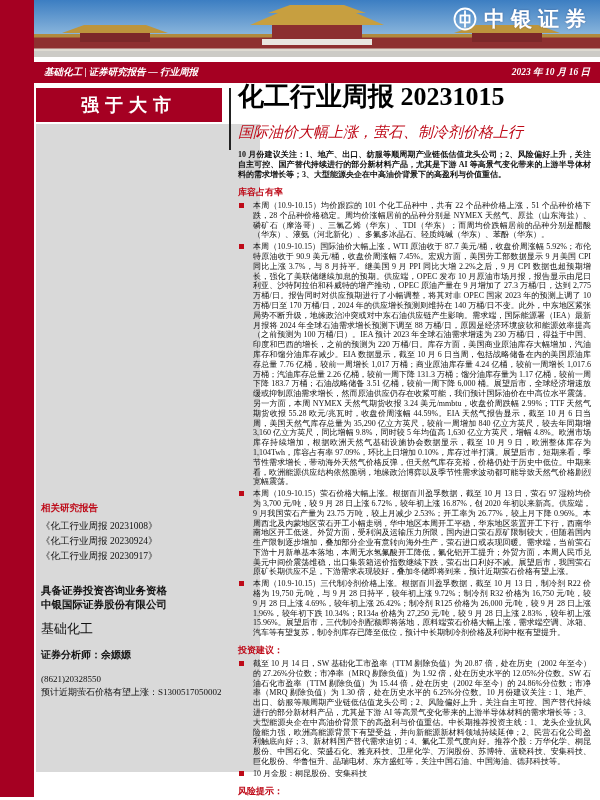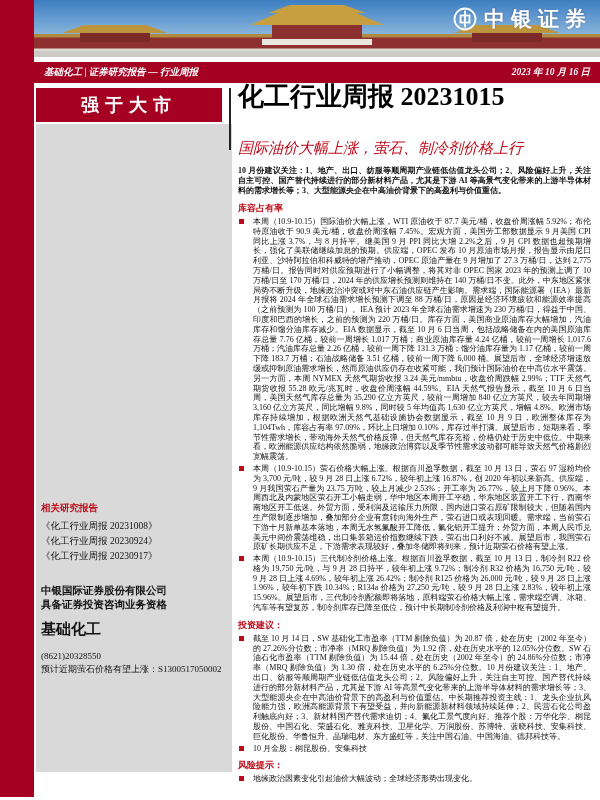--- a/index.html
+++ b/index.html
@@ -26,38 +26,38 @@
 
   
   .rating-box {
     position:absolute; left:36px; top:88px; width:186px; height:34px; background:var(--accent);
     color:#fff; font-size:18px; font-weight:bold; letter-spacing:6px;
     display:flex; align-items:center; justify-content:center;
   }
 
   
   .sidebar {
-    position:absolute; left:36px; top:124px; width:196px; height:648px; background:var(--gray);
+    position:absolute; left:36px; top:124px; width:224px; height:648px; background:var(--gray);
     box-sizing:border-box; padding:378px 6px 0 5px; color:#111;
   }
   .related-title { color:var(--accent2); font-weight:bold; font-size:9.5px; margin-bottom:4px; }
   .report-link { font-size:9.5px; line-height:15px; cursor:pointer; }
   .company-block { margin-top:20px; font-weight:bold; font-size:10.5px; line-height:14px; }
-  .industry-label { margin-top:8px; font-weight:bold; font-size:15px; }
+  .industry-label { margin-top:8px; font-weight:normal; font-size:13px; }
   .analyst { margin-top:10px; font-weight:bold; font-size:10px; }
   .contact { font-size:9px; line-height:12.5px; margin-top:11px; }
   .contact .email { color:#111; text-decoration:none; }
 
   
   .title-rule { position:absolute; left:229px; top:88px; width:2px; height:62px; background:#222; }
 
   
   .main { position:absolute; left:238px; top:82px; width:353px; color:#111; }
   .title { font-size:26px; line-height:30px; font-weight:bold; color:#000; white-space:nowrap; }
-  .subtitle { margin-top:27px; font-size:15px; font-style:italic; color:var(--accent2); white-space:nowrap;font-family:Liberation Mono, monospace; }
+  .subtitle { margin-top:11px; font-size:15px; font-style:italic; color:var(--accent2); white-space:nowrap;font-family:Liberation Mono, monospace; }
   .intro { margin-top:8px; font-size:8px; font-weight:bold; line-height:10px; text-align:justify; }
   .section-title { margin-top:6px; margin-bottom:2px; font-size:9px; font-weight:bold; color:var(--accent2); }
   ul.bullets { list-style:none; margin:0; padding:0; }
   ul.bullets li {
     position:relative; padding-left:15px; margin-bottom:2px;
     font-size:8px; line-height:9.8px; text-align:justify;
   }
   ul.bullets li::before {
     content:""; position:absolute; left:1px; top:2px; width:5px; height:5px; background:var(--accent2);
   }
@@ -113,39 +113,41 @@
   </div>
 
   <div class="rating-box">强于大市</div>
 
   <div class="sidebar">
     <div class="related-title">相关研究报告</div>
     <div class="report-link">《化工行业周报 20231008》</div>
     <div class="report-link">《化工行业周报 20230924》</div>
     <div class="report-link">《化工行业周报 20230917》</div>
     <div class="company-block">
+      <div>具备证券投资咨询业务资格</div>
       <div>中银国际证券股份有限公司</div>
-      <div>具备证券投资咨询业务资格</div>
     </div>
     <div class="industry-label">基础化工</div>
+    <div class="analyst">证券分析师：余嫄嫄</div>
     <div class="contact">
       <div>(8621)20328550</div>
       <div>预计近期萤石价格有望上涨：S1300517050002</div>
     </div>
   </div>
 
   <div class="title-rule"></div>
 
   <div class="main">
     <div class="title">化工行业周报 20231015</div>
     <div class="subtitle">国际油价大幅上涨，萤石、制冷剂价格上行</div>
     <div class="intro">10 月份建议关注：1、地产、出口、纺服等顺周期产业链低估值龙头公司；2、风险偏好上升，关注自主可控、国产替代持续进行的部分新材料产品，尤其是下游 AI 等高景气变化带来的上游半导体材料的需求增长等；3、大型能源央企在中高油价背景下的高盈利与价值重估。</div>
 
     <div class="section-title">库容占有率</div>
     <ul class="bullets">
+      <li>本周（10.9-10.15）均价跟踪的 101 个化工品种中，共有 22 个品种价格上涨，51 个品种价格下跌，28 个品种价格稳定。周均价涨幅居前的品种分别是 NYMEX 天然气、原盐（山东海盐）、磷矿石（摩洛哥）、三氯乙烯（华东）、TDI（华东）；而周均价跌幅居前的品种分别是醋酸（华东）、液氨（河北新化）、多氟多冰晶石、轻质纯碱（华东）、苯酚（华东）。</li>
       <li>本周（10.9-10.15）国际油价大幅上涨，WTI 原油收于 87.7 美元/桶，收盘价周涨幅 5.92%；布伦特原油收于 90.9 美元/桶，收盘价周涨幅 7.45%。宏观方面，美国劳工部数据显示 9 月美国 CPI 同比上涨 3.7%，与 8 月持平。继美国 9 月 PPI 同比大增 2.2%之后，9 月 CPI 数据也超预期增长，强化了美联储继续加息的预期。供应端，OPEC 发布 10 月原油市场月报，报告显示由尼日利亚、沙特阿拉伯和科威特的增产推动，OPEC 原油产量在 9 月增加了 27.3 万桶/日，达到 2,775 万桶/日。报告同时对供应预期进行了小幅调整，将其对非 OPEC 国家 2023 年的预测上调了 10 万桶/日至 170 万桶/日，2024 年的供应增长预测则维持在 140 万桶/日不变。此外，中东地区紧张局势不断升级，地缘政治冲突或对中东石油供应链产生影响。需求端，国际能源署（IEA）最新月报将 2024 年全球石油需求增长预测下调至 88 万桶/日，原因是经济环境疲软和能源效率提高（之前预测为 100 万桶/日）。IEA 预计 2023 年全球石油需求增速为 230 万桶/日，得益于中国、印度和巴西的增长，之前的预测为 220 万桶/日。库存方面，美国商业原油库存大幅增加，汽油库存和馏分油库存减少。EIA 数据显示，截至 10 月 6 日当周，包括战略储备在内的美国原油库存总量 7.76 亿桶，较前一周增长 1,017 万桶；商业原油库存量 4.24 亿桶，较前一周增长 1,017.6 万桶；汽油库存总量 2.26 亿桶，较前一周下降 131.3 万桶；馏分油库存量为 1.17 亿桶，较前一周下降 183.7 万桶；石油战略储备 3.51 亿桶，较前一周下降 6,000 桶。展望后市，全球经济增速放缓或抑制原油需求增长，然而原油供应仍存在收紧可能，我们预计国际油价在中高位水平震荡。另一方面，本周 NYMEX 天然气期货收报 3.24 美元/mmbtu，收盘价周跌幅 2.99%；TTF 天然气期货收报 55.28 欧元/兆瓦时，收盘价周涨幅 44.59%。EIA 天然气报告显示，截至 10 月 6 日当周，美国天然气库存总量为 35,290 亿立方英尺，较前一周增加 840 亿立方英尺，较去年同期增 3,160 亿立方英尺，同比增幅 9.8%，同时较 5 年均值高 1,630 亿立方英尺，增幅 4.8%。欧洲市场库存持续增加，根据欧洲天然气基础设施协会数据显示，截至 10 月 9 日，欧洲整体库存为 1,104Twh，库容占有率 97.09%，环比上日增加 0.10%，库存过半打满。展望后市，短期来看，季节性需求增长，带动海外天然气价格反弹，但天然气库存充裕，价格仍处于历史中低位。中期来看，欧洲能源供应结构依然脆弱，地缘政治博弈以及季节性需求波动都可能导致天然气价格剧烈宽幅震荡。</li>
       <li>本周（10.9-10.15）萤石价格大幅上涨。根据百川盈孚数据，截至 10 月 13 日，萤石 97 湿粉均价为 3,700 元/吨，较 9 月 28 日上涨 6.72%，较年初上涨 16.87%，创 2020 年初以来新高。供应端，9 月我国萤石产量为 23.75 万吨，较上月减少 2.53%；开工率为 26.77%，较上月下降 0.96%。本周西北及内蒙地区萤石开工小幅走弱，华中地区本周开工平稳，华东地区装置开工下行，西南华南地区开工低迷。外贸方面，受利润及运输压力所限，国内进口萤石原矿限制较大，但随着国内生产限制逐步增加，叠加部分企业有意转向海外生产，萤石进口或表现回暖。需求端，当前萤石下游十月新单基本落地，本周无水氢氟酸开工降低，氟化铝开工提升；外贸方面，本周人民币兑美元中间价震荡维稳，出口集装箱运价指数继续下跌，萤石出口利好不减。展望后市，我国萤石原矿长期供应不足，下游需求表现较好，叠加冬储即将到来，预计近期萤石价格有望上涨。</li>
       <li>本周（10.9-10.15）三代制冷剂价格上涨。根据百川盈孚数据，截至 10 月 13 日，制冷剂 R22 价格为 19,750 元/吨，与 9 月 28 日持平，较年初上涨 9.72%；制冷剂 R32 价格为 16,750 元/吨，较 9 月 28 日上涨 4.69%，较年初上涨 26.42%；制冷剂 R125 价格为 26,000 元/吨，较 9 月 28 日上涨 1.96%，较年初下跌 10.34%；R134a 价格为 27,250 元/吨，较 9 月 28 日上涨 2.83%，较年初上涨 15.96%。展望后市，三代制冷剂配额即将落地，原料端萤石价格大幅上涨，需求端空调、冰箱、汽车等有望复苏，制冷剂库存已降至低位，预计中长期制冷剂价格及利润中枢有望提升。</li>
     </ul>
 
     <div class="section-title">投资建议：</div>
     <ul class="bullets">
       <li>截至 10 月 14 日，SW 基础化工市盈率（TTM 剔除负值）为 20.87 倍，处在历史（2002 年至今）的 27.26%分位数；市净率（MRQ 剔除负值）为 1.92 倍，处在历史水平的 12.05%分位数。SW 石油石化市盈率（TTM 剔除负值）为 15.44 倍，处在历史（2002 年至今）的 24.86%分位数；市净率（MRQ 剔除负值）为 1.30 倍，处在历史水平的 6.25%分位数。10 月份建议关注：1、地产、出口、纺服等顺周期产业链低估值龙头公司；2、风险偏好上升，关注自主可控、国产替代持续进行的部分新材料产品，尤其是下游 AI 等高景气变化带来的上游半导体材料的需求增长等；3、大型能源央企在中高油价背景下的高盈利与价值重估。中长期推荐投资主线：1、龙头企业抗风险能力强，欧洲高能源背景下有望受益，并向新能源新材料领域持续延伸；2、民营石化公司盈利触底向好；3、新材料国产替代需求迫切；4、氟化工景气度向好。推荐个股：万华化学、桐昆股份、中国石化、荣盛石化、雅克科技、卫星化学、万润股份、苏博特、蓝晓科技、安集科技、巨化股份、华鲁恒升、晶瑞电材、东方盛虹等，关注中国石油、中国海油、德邦科技等。</li>
       <li>10 月金股：桐昆股份、安集科技</li>
     </ul>

